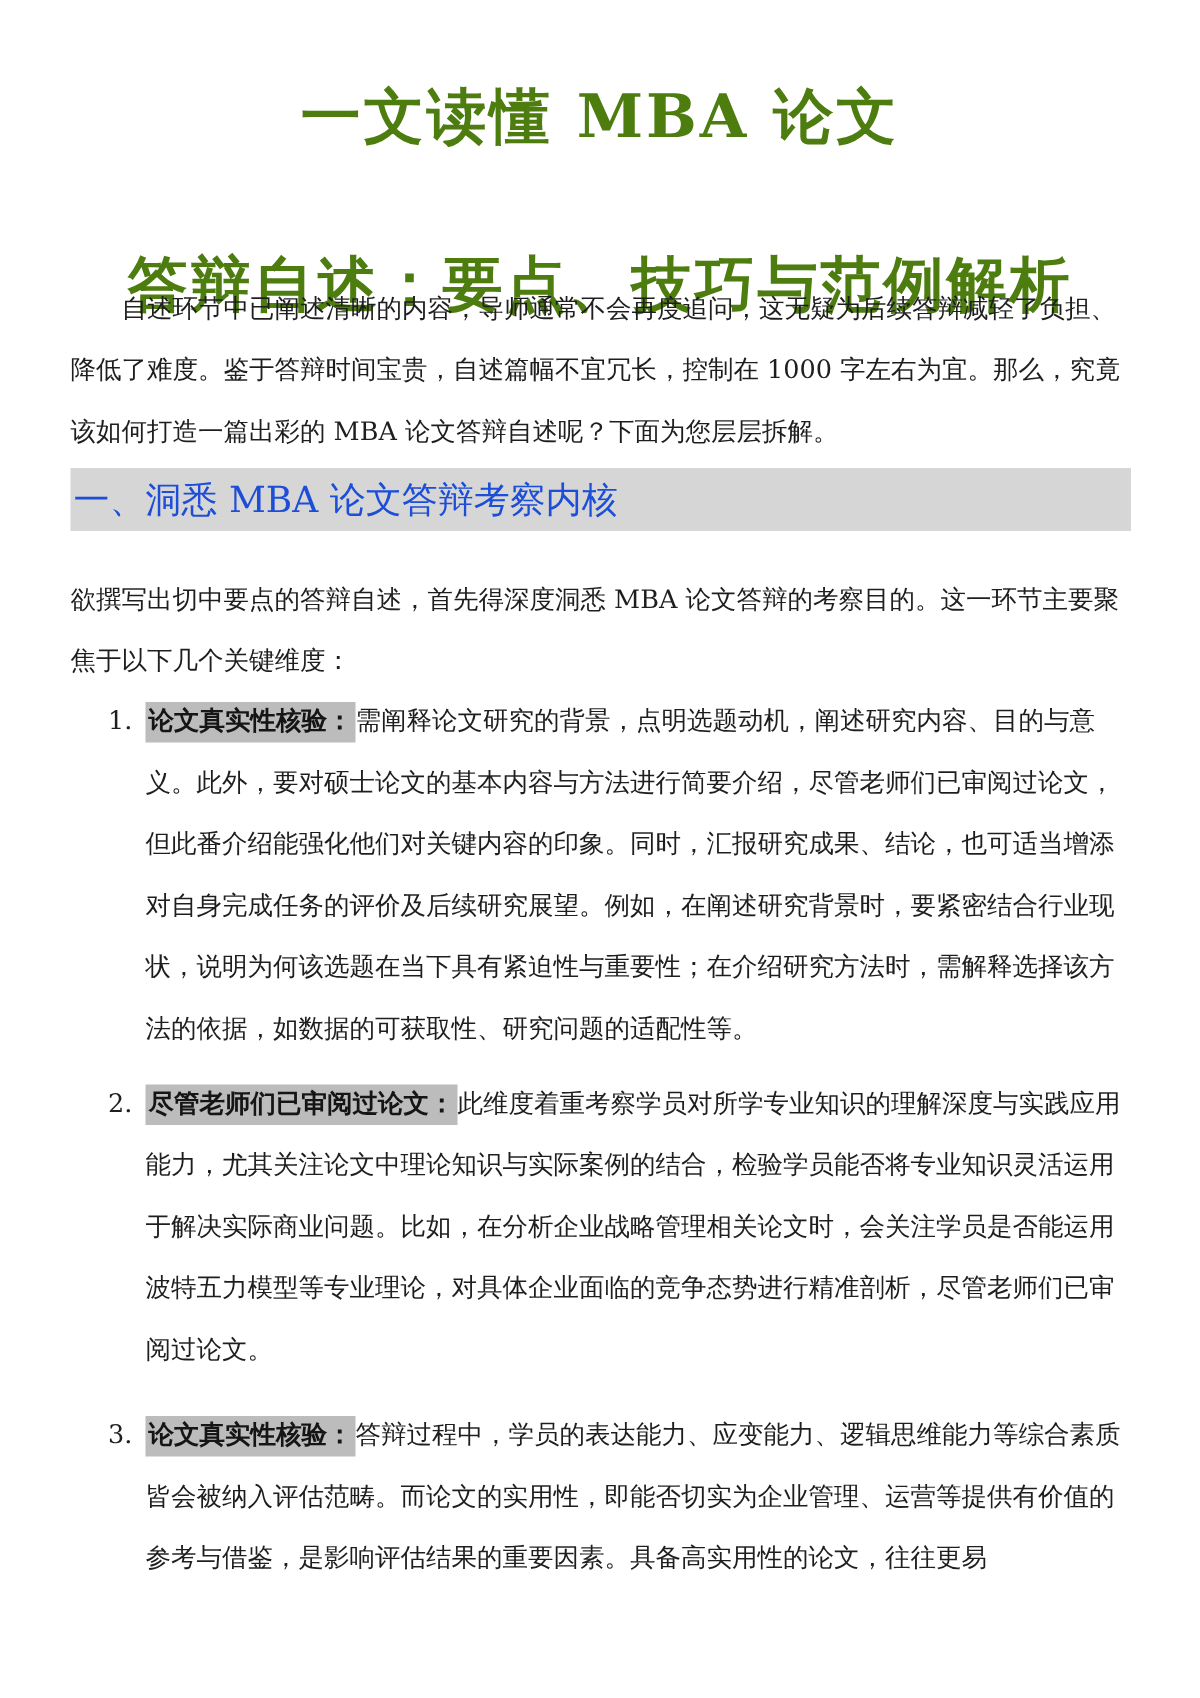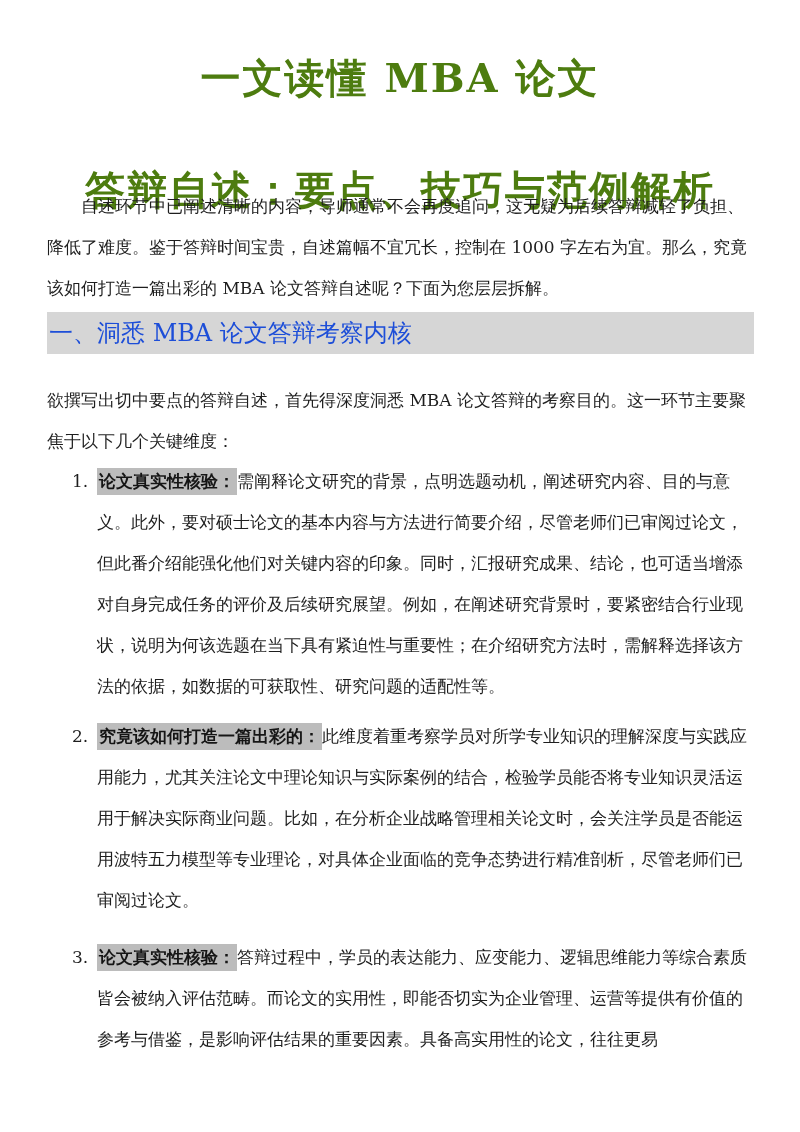--- a/index.html
+++ b/index.html
@@ -50,19 +50,19 @@
 
 <p class="para lead">欲撰写出切中要点的答辩自述，首先得深度洞悉 MBA 论文答辩的考察目的。这一环节主要聚焦于以下几个关键维度：</p>
 
 <div class="item item1">
   <span class="num">1.</span>
   <div class="body"><span class="key">论文真实性核验：</span><span>需阐释论文研究的背景，点明选题动机，阐述研究内容、目的与意义。此外，要对硕士论文的基本内容与方法进行简要介绍，尽管老师们已审阅过论文，但此番介绍能强化他们对关键内容的印象。同时，汇报研究成果、结论，也可适当增添对自身完成任务的评价及后续研究展望。例如，在阐述研究背景时，要紧密结合行业现状，说明为何该选题在当下具有紧迫性与重要性；在介绍研究方法时，需解释选择该方法的依据，如数据的可获取性、研究问题的适配性等。</span></div>
 </div>
 
 <div class="item item2">
   <span class="num">2.</span>
-  <div class="body"><span class="key">究竟该如何打造一篇出彩的：</span><span>此维度着重考察学员对所学专业知识的理解深度与实践应用能力，尤其关注论文中理论知识与实际案例的结合，检验学员能否将专业知识灵活运用于解决实际商业问题。比如，在分析企业战略管理相关论文时，会关注学员是否能运用波特五力模型等专业理论，对具体企业面临的竞争态势进行精准剖析，尽管老师们已审阅过论文。</span></div>
+  <div class="body"><span class="key">尽管老师们已审阅过论文：</span><span>此维度着重考察学员对所学专业知识的理解深度与实践应用能力，尤其关注论文中理论知识与实际案例的结合，检验学员能否将专业知识灵活运用于解决实际商业问题。比如，在分析企业战略管理相关论文时，会关注学员是否能运用波特五力模型等专业理论，对具体企业面临的竞争态势进行精准剖析，尽管老师们已审阅过论文。</span></div>
 </div>
 
 <div class="item item3">
   <span class="num">3.</span>
   <div class="body"><span class="key">论文真实性核验：</span><span>答辩过程中，学员的表达能力、应变能力、逻辑思维能力等综合素质皆会被纳入评估范畴。而论文的实用性，即能否切实为企业管理、运营等提供有价值的参考与借鉴，是影响评估结果的重要因素。具备高实用性的论文，往往更易</span></div>
 </div>
 
 </body></html>

